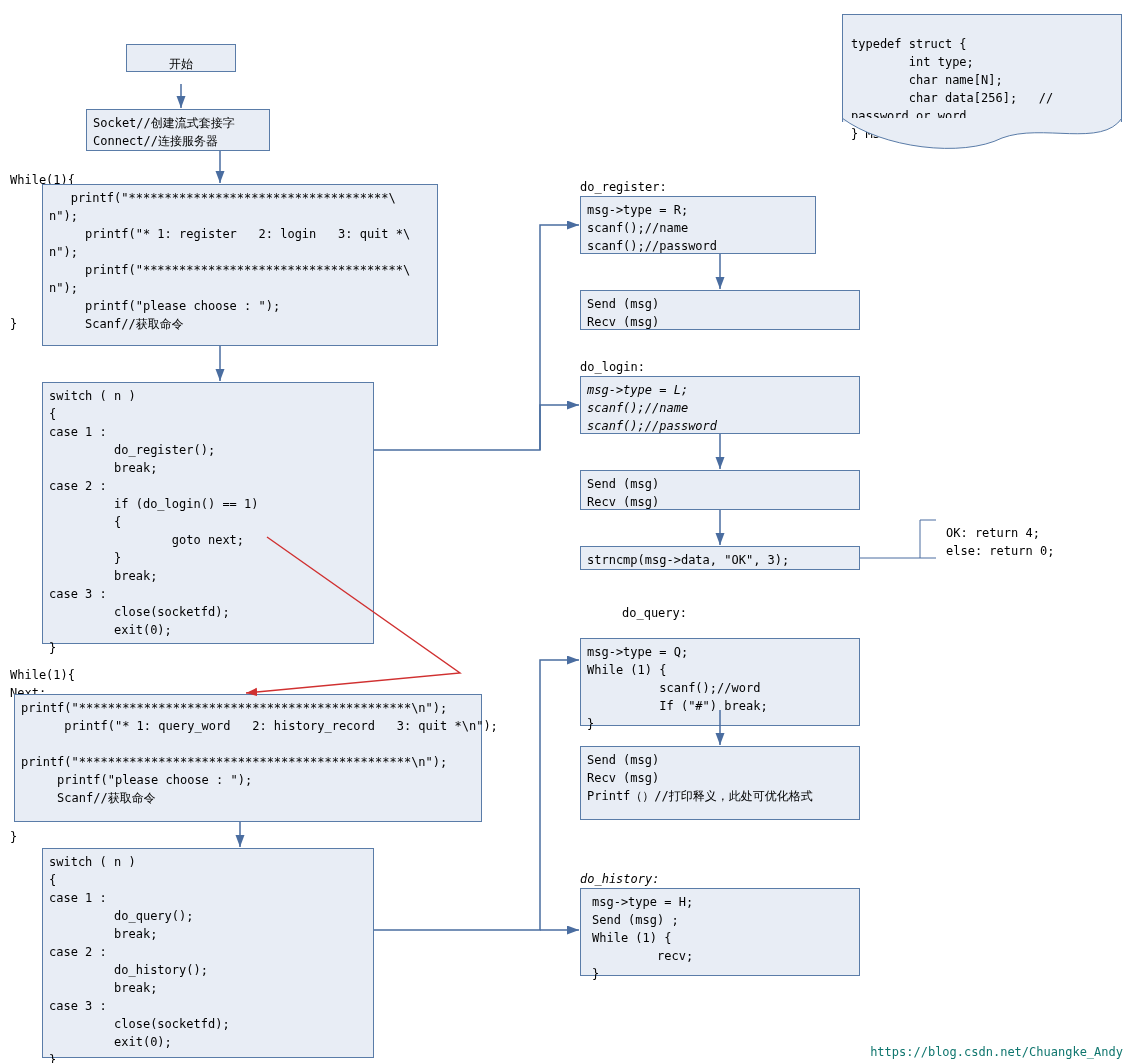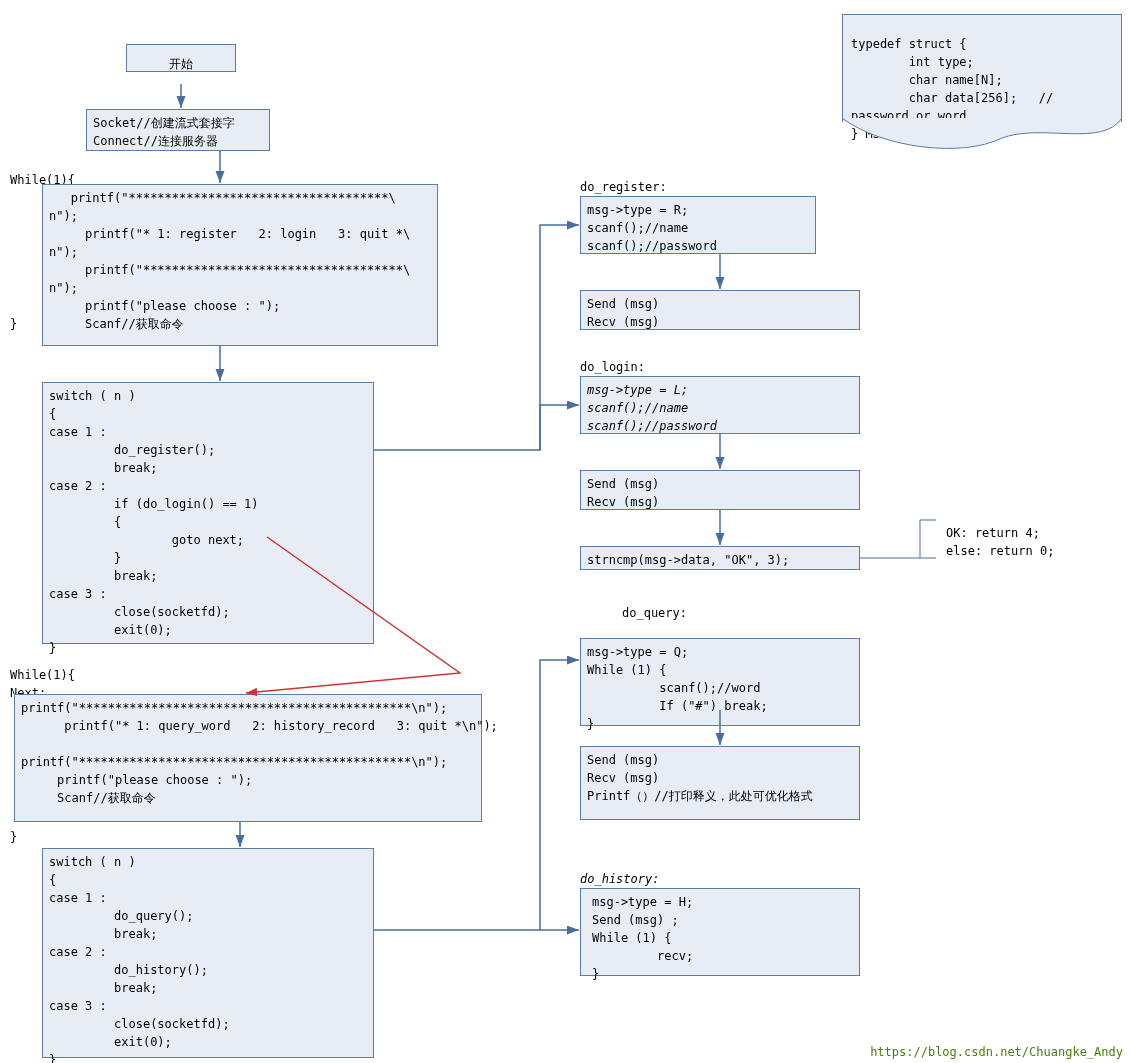--- a/index.html
+++ b/index.html
@@ -40,21 +40,21 @@
       position: absolute;
       left: 0; top: 0;
       width: 1131px;
       height: 1063px;
       pointer-events: none;
     }
     .watermark {
       position: absolute;
       right: 8px;
       bottom: 4px;
-      color: #4d7c0f;
+      color: #0f766e;
       font-size: 12px;
     }
   </style>
 </head>
 <body>
 
 <div class="note-box" style="left:842px; top:14px; width:280px; height:108px;">typedef struct {
         int type;
         char name[N];
         char data[256];   //

